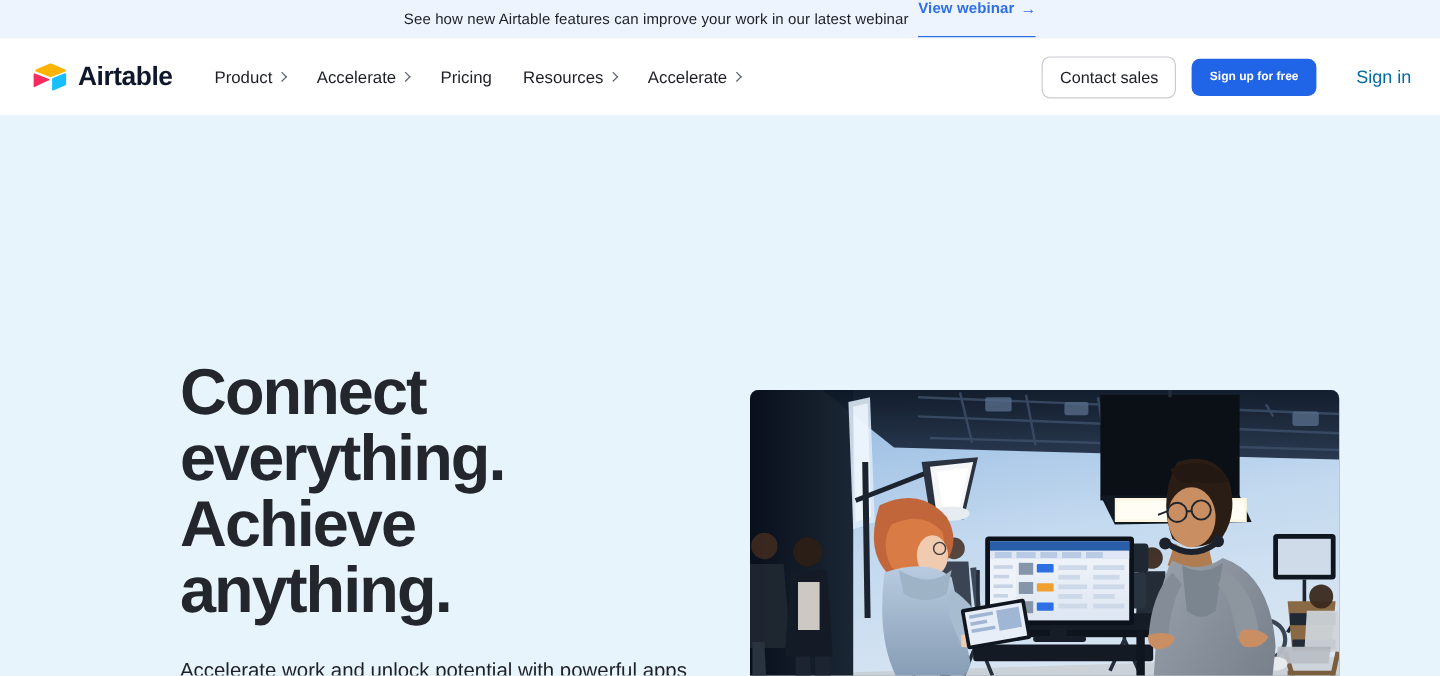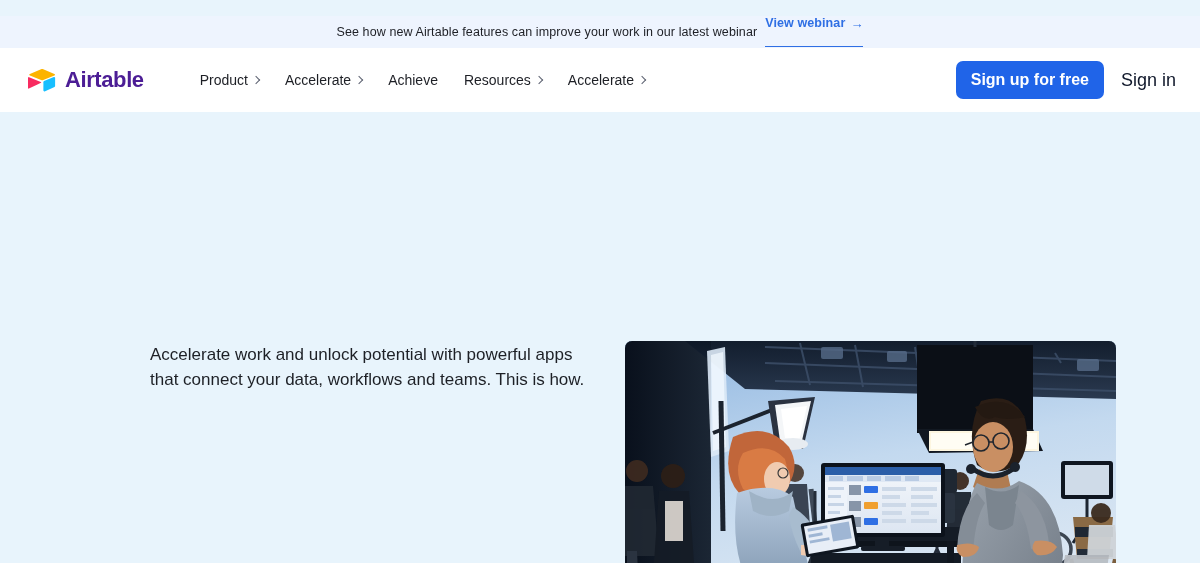--- a/index.html
+++ b/index.html
@@ -10,68 +10,67 @@
   }
 
   
   .banner{
     height:32px; width:100%;
     background:#eef4fe;
     display:flex; align-items:center; justify-content:center;
     gap:8px;
     font-size:12.5px; color:#1d1f25;
     letter-spacing:.1px;
-    margin-top:16px;
   }
   .banner-link{
     color:#2f6fe4; font-weight:700; font-size:12.5px;
     text-decoration:none; display:inline-flex; align-items:center; gap:5px;
     border-bottom:1px solid #2f6fe4;
     padding-bottom:16px;
     line-height:1.1;
   }
   .banner-link .arrow{ font-size:13px; line-height:1; border:none; }
 
   
   .nav{
     height:64px; width:100%;
     background:#ffffff;
     display:flex; align-items:center;
     padding:0 24px 0 28px;
     position:relative;
   }
   .brand{ display:flex; align-items:center; gap:9px; cursor:pointer; }
   .logo-mark{ width:28px; height:24px; position:relative; display:block; }
-  .brand-name{ font-size:22px; font-weight:700; color:#4c1d95; letter-spacing:-.4px; }
-
-  .nav-links{ display:flex; align-items:flex-end; gap:26px; margin-left:56px; }
+  .brand-name{ font-size:22px; font-weight:700; color:#0f172a; letter-spacing:-.4px; }
+
+  .nav-links{ display:flex; align-items:flex-end; gap:26px; margin-left:35px; }
   .nav-item{
     display:flex; align-items:center; gap:5px;
     font-size:14px; color:#1d1f25; cursor:pointer; white-space:nowrap;
   }
   .chev{
     width:6px; height:6px;
     border-right:1.4px solid #5b6070; border-bottom:1.4px solid #5b6070;
     transform:rotate(-45deg); margin-top:-1px; display:inline-block;
   }
 
   .nav-right{ margin-left:auto; display:flex; align-items:center; gap:13px; }
   .btn-outline{
     font-size:13.5px; color:#1d1f25; background:#fff;
     border:1px solid #c9ccd4; border-radius:7px;
     padding:9px 14px; cursor:pointer; white-space:nowrap;
     font-family:"Liberation Sans", sans-serif;
   }
   .btn-primary{
-    font-size:16px; color:#fff; background:#2064e8;
+    font-size:10px; color:#fff; background:#2064e8;
     border:none; border-radius:7px; font-weight:700;
     padding:10px 15px; cursor:pointer; white-space:nowrap;
     font-family:"Liberation Sans", sans-serif;
   }
-  .signin{ font-size:18px; color:#0f172a; cursor:pointer; margin-left:4px; }
+  .signin{ font-size:15px; color:#0369a1; cursor:pointer; margin-left:20px; }
 
   
   .hero{
     width:100%; height:467px; background:#e8f4fc;
     position:relative;
   }
   .hero-copy{ position:absolute; left:150px; top:204px; width:450px; }
   .hero-title{
     font-size:54px; line-height:55px; font-weight:700;
     color:#23262d; letter-spacing:-1.6px;
@@ -119,41 +118,46 @@
   <div class="nav-links">
     <div class="nav-item">
       <span>Product</span>
       <i class="chev"></i>
     </div>
     <div class="nav-item">
       <span>Accelerate</span>
       <i class="chev"></i>
     </div>
     <div class="nav-item">
-      <span>Achieve</span>
+      <span>Pricing</span>
     </div>
     <div class="nav-item">
       <span>Resources</span>
       <i class="chev"></i>
     </div>
     <div class="nav-item">
       <span>Accelerate</span>
       <i class="chev"></i>
     </div>
   </div>
 
   <div class="nav-right">
+    <button class="btn-outline">Contact sales</button>
     <button class="btn-primary">Sign up for free</button>
     <span class="signin">Sign in</span>
   </div>
 </nav>
 
 <section class="hero">
 
   <div class="hero-copy">
+    <h1 class="hero-title">Connect
+everything.
+Achieve
+anything.</h1>
     <p class="hero-sub">Accelerate work and unlock potential with powerful apps that connect your data, workflows and teams. This is how.</p>
 
   </div>
 
   <div class="hero-photo">
     <svg viewBox="0 0 491 328" preserveAspectRatio="xMidYMid slice" aria-hidden="true">
       <defs>
         <linearGradient id="cyc" x1="0" y1="0" x2="0.25" y2="1">
           <stop offset="0%" stop-color="#8fb6e0"></stop>
           <stop offset="45%" stop-color="#c3d9ef"></stop>

